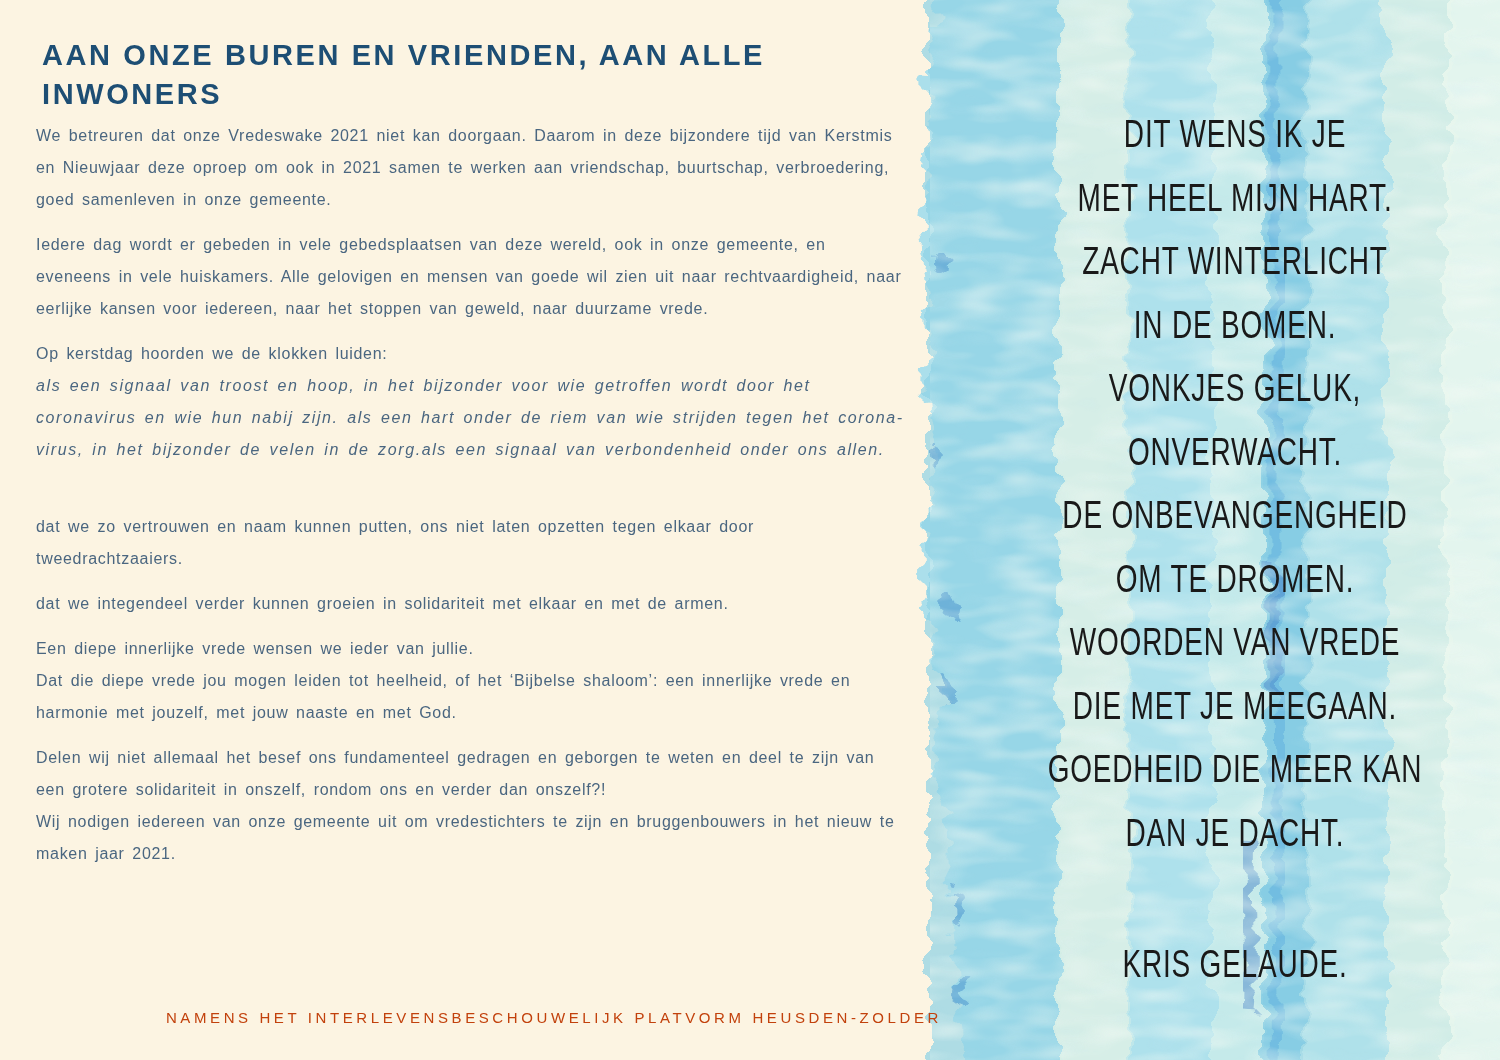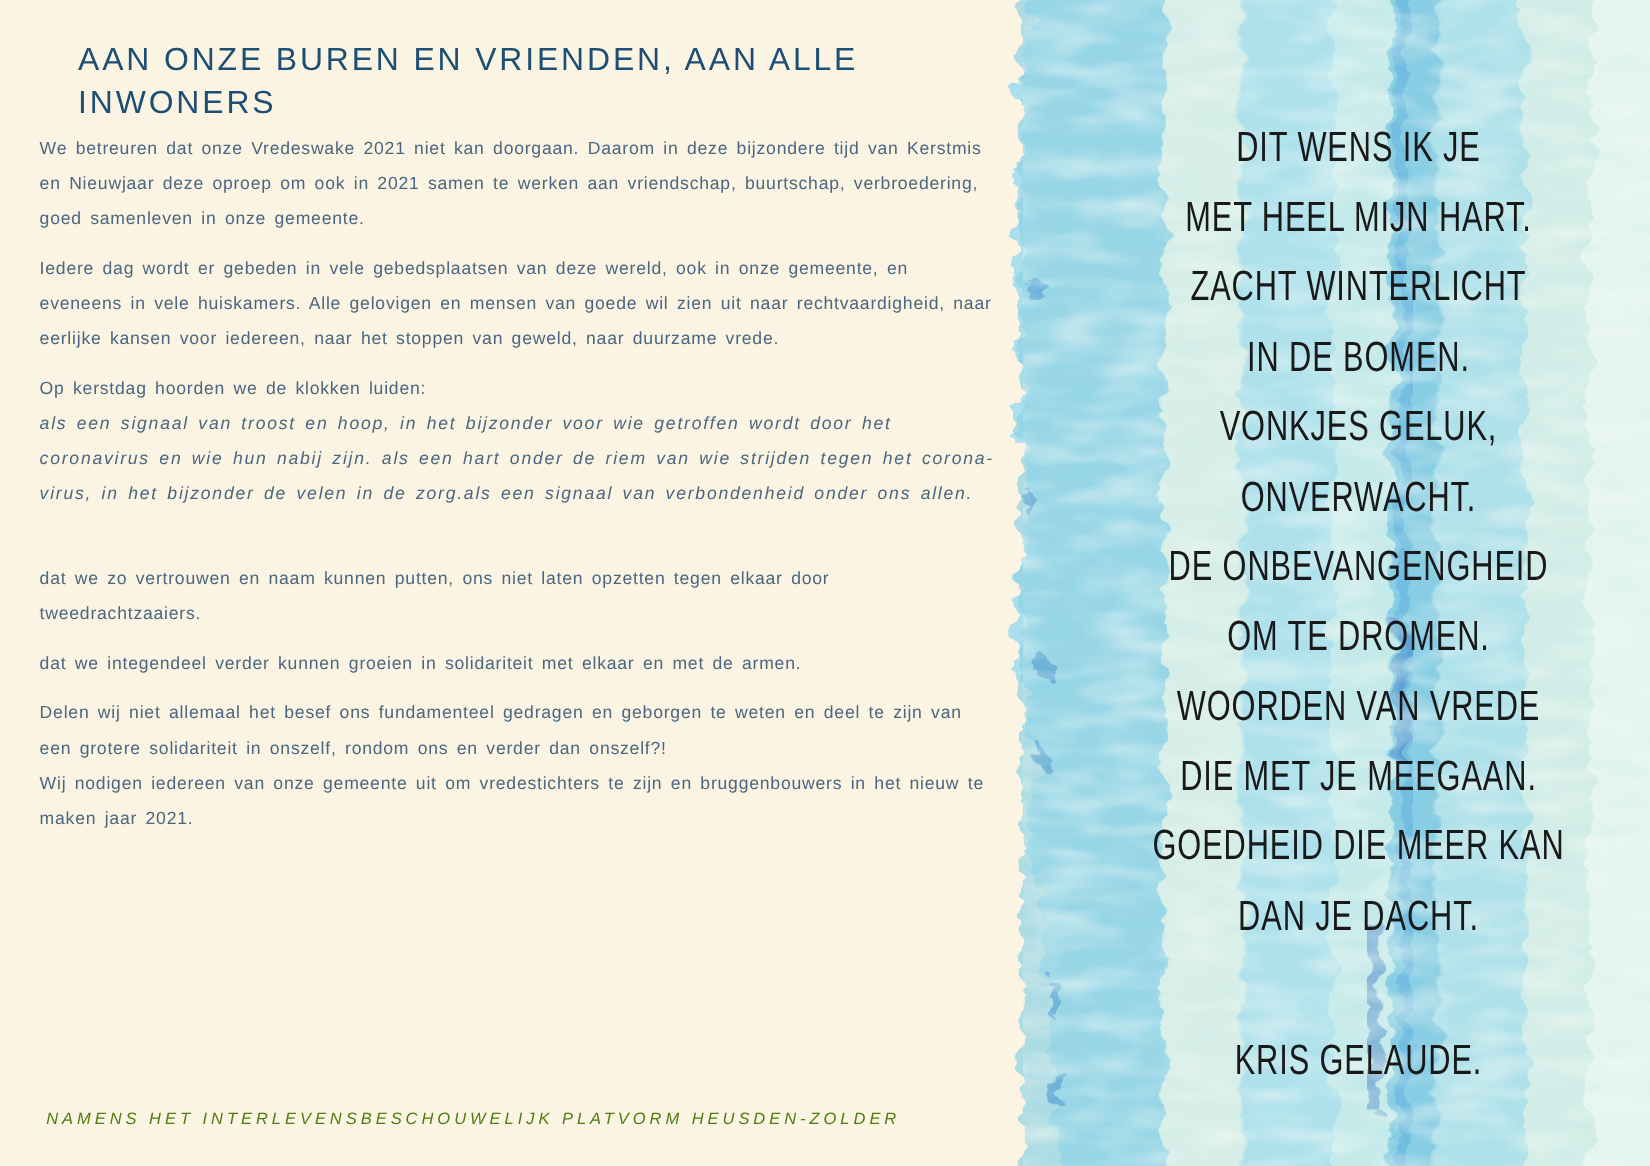--- a/index.html
+++ b/index.html
@@ -4,35 +4,34 @@
 <style>
   html,body{margin:0;padding:0;background:#888;}
   .page{
     position:relative;width:1500px;height:1060px;overflow:hidden;
     background:#fcf4e2;
     font-family:"Liberation Sans", sans-serif;
   }
   
   .title-block{
     position:absolute;left:42px;top:36px;width:900px;
-    color:#1d4e74;font-weight:400;font-size:29px;line-height:39px;
+    color:#1d4e74;font-weight:700;font-size:29px;line-height:39px;
     letter-spacing:2.6px;
-    margin-left:29px;
   }
   .body-block{
     position:absolute;left:36px;top:120px;width:872px;
     color:#4a6680;font-size:16px;line-height:32px;
     letter-spacing:.7px;word-spacing:2.5px;
   }
   .body-block p{margin:0 0 13px 0;}
   .seg.it{font-style:italic;letter-spacing:1.6px;}
   .footer-line{
     position:absolute;left:42px;top:1003px;width:900px;
-    color:#4d7c0f;font-size:15px;font-style:italic;
-    letter-spacing:3.6px;line-height:30px;
+    color:#c2410c;font-size:15px;
+    letter-spacing:3.6px;line-height:30px;text-align:right;
   }
   
   .wc-svg{position:absolute;left:0;top:0;width:1500px;height:1060px;}
   
   .poem-block{
     position:absolute;left:1005px;top:102px;width:460px;
     color:#191919;text-align:left;
   }
   .poem-line{
     height:63.5px;display:flex;align-items:center;justify-content:center;
@@ -112,20 +111,21 @@
   <div class="title-block" id="title-block">
       <div>AAN ONZE BUREN EN VRIENDEN, AAN ALLE INWONERS</div>
     </div>
 
   <div class="body-block" id="body-block">
       <p><span class="seg">We betreuren dat onze Vredeswake 2021 niet kan doorgaan. Daarom in deze bijzondere tijd van Kerstmis en Nieuwjaar deze oproep om ook in 2021 samen te werken aan vriendschap, buurtschap, verbroedering, goed samenleven in onze gemeente.</span></p>
       <p><span class="seg">Iedere dag wordt er gebeden in vele gebedsplaatsen van deze wereld, ook in onze gemeente, en eveneens in vele huiskamers. Alle gelovigen en mensen van goede wil zien uit naar rechtvaardigheid, naar eerlijke kansen voor iedereen, naar het stoppen van geweld, naar duurzame vrede.</span></p>
       <p><span class="seg">Op kerstdag hoorden we de klokken luiden:</span><br><span class="seg it">als een signaal van troost en hoop, in het bijzonder voor wie getroffen wordt door het coronavirus en wie hun nabij zijn. als een hart onder de riem van wie strijden tegen het corona-virus, in het bijzonder de velen in de zorg.als een signaal van verbondenheid onder ons allen.</span></p>
       <p><br><span class="seg">dat we zo vertrouwen en naam kunnen putten, ons niet laten opzetten tegen elkaar door tweedrachtzaaiers.</span></p>
       <p><span class="seg">dat we integendeel verder kunnen groeien in solidariteit met elkaar en met de armen.</span></p>
+      <p><span class="seg">Een diepe innerlijke vrede wensen we ieder van jullie.</span><br><span class="seg">Dat die diepe vrede jou mogen leiden tot heelheid, of het ‘Bijbelse shaloom’: een innerlijke vrede en harmonie met jouzelf, met jouw naaste en met God.</span></p>
       <p><span class="seg">Delen wij niet allemaal het besef ons fundamenteel gedragen en geborgen te weten en deel te zijn van een grotere solidariteit in onszelf, rondom ons en verder dan onszelf?!</span><br><span class="seg">Wij nodigen iedereen van onze gemeente uit om vredestichters te zijn en bruggenbouwers in het nieuw te maken jaar 2021.</span></p>
     </div>
 
   <div class="footer-line">NAMENS HET INTERLEVENSBESCHOUWELIJK PLATVORM HEUSDEN-ZOLDER</div>
 
   <div class="poem-block" id="poem-block">
       <div class="poem-line">DIT WENS IK JE</div>
       <div class="poem-line">MET HEEL MIJN HART.</div>
       <div class="poem-line">ZACHT WINTERLICHT</div>
       <div class="poem-line">IN DE BOMEN.</div>

